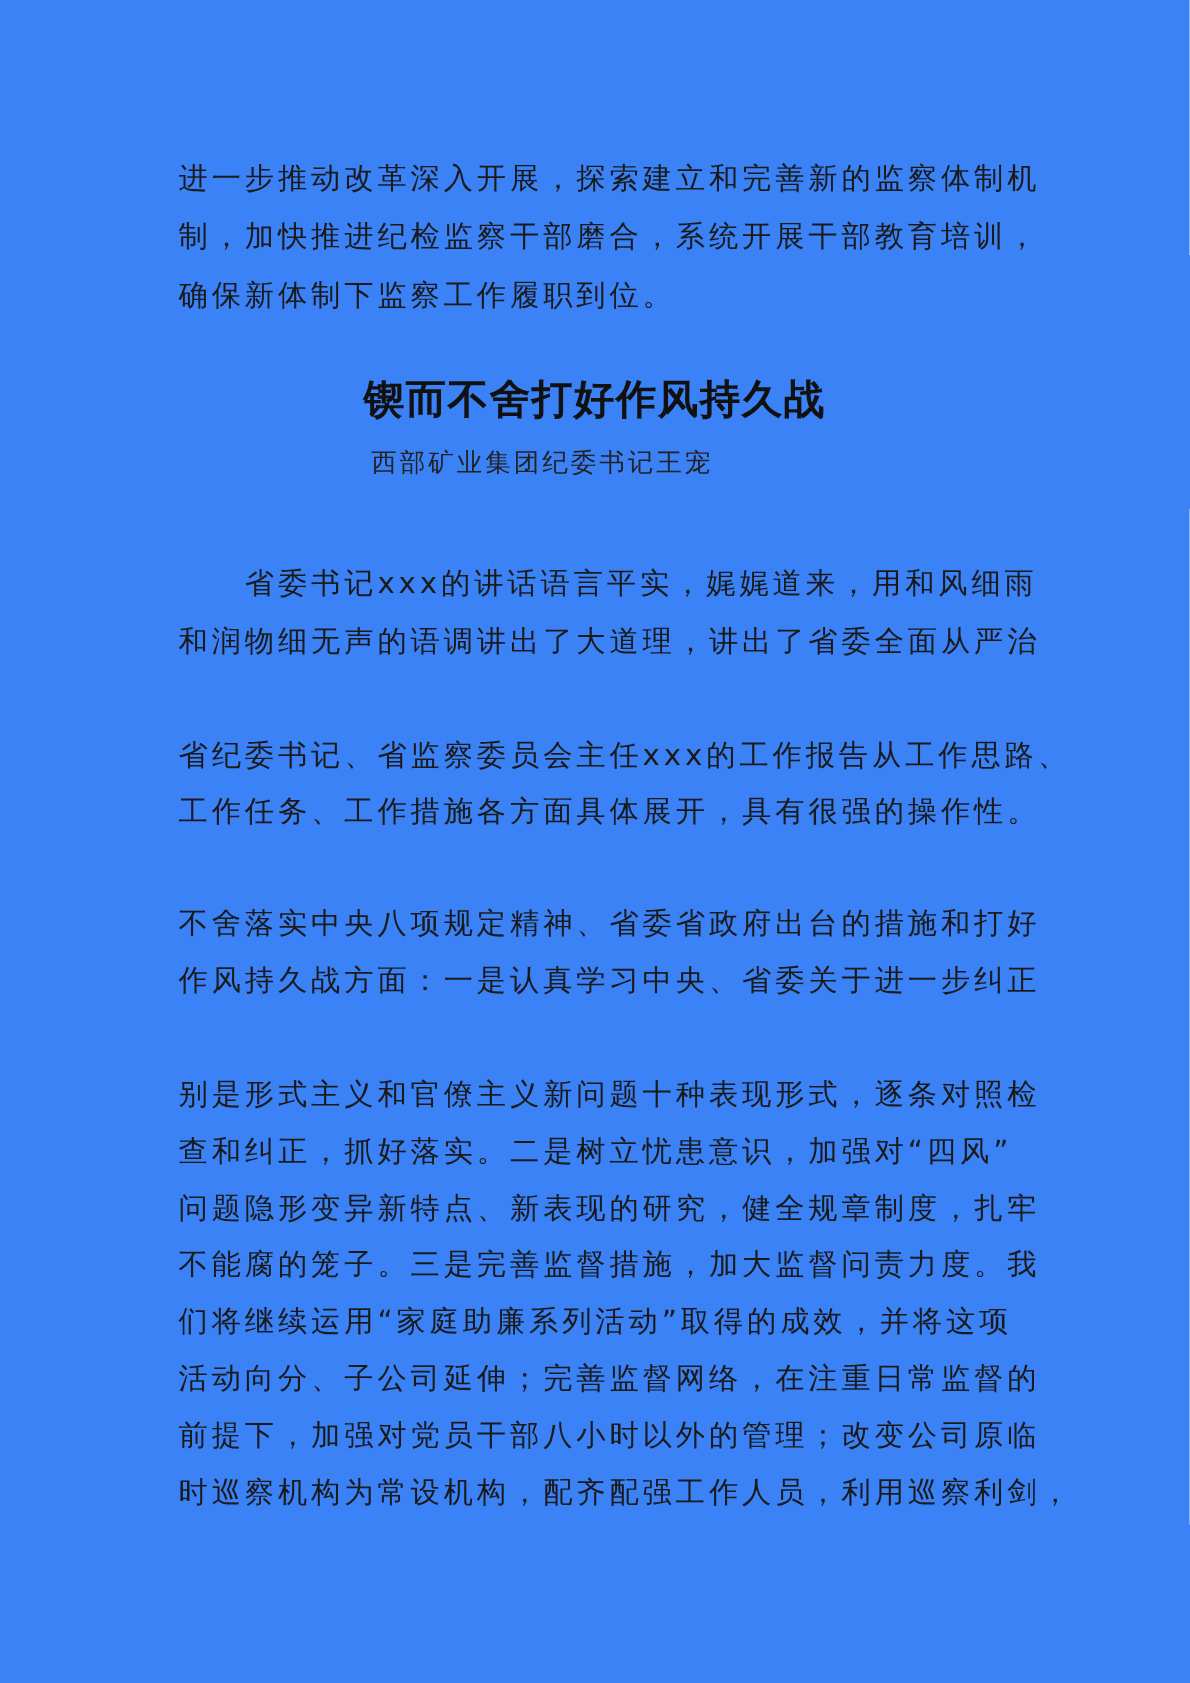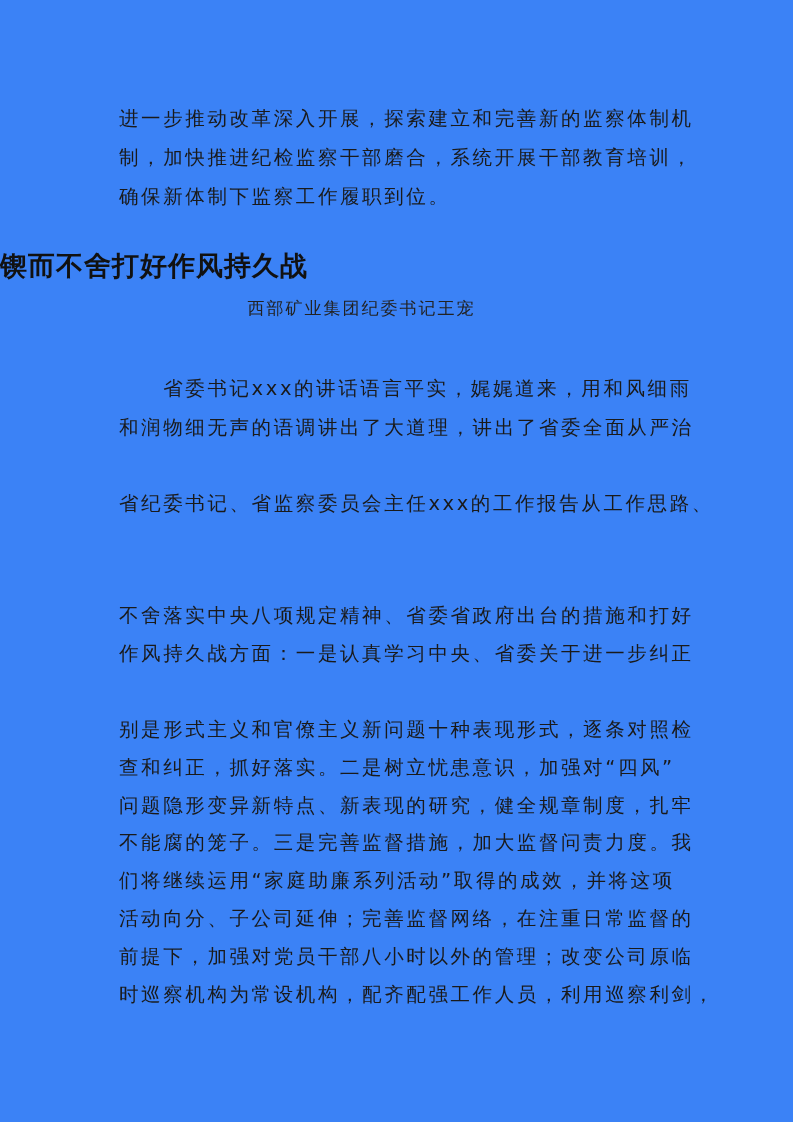--- a/index.html
+++ b/index.html
@@ -12,21 +12,21 @@
     font-family: "DejaVu Sans", sans-serif;
     font-size: 19.5px;
     color: #1a1a1a;
     white-space: nowrap;
     letter-spacing: 2.6px;
     line-height: 26px;
   }
   .title {
     position: absolute;
     left: 0; width: 793px; top: 248px;
-    text-align: left;
+    text-align: center;
     font-family: "DejaVu Sans", sans-serif;
     font-weight: bold;
     font-size: 27px;
     color: #111;
     letter-spacing: 1px;
   }
   .subtitle {
     position: absolute;
     left: 0; width: 723px; top: 297px;
     text-align: center;
@@ -43,20 +43,21 @@
   <div class="line" style="top:106px">进一步推动改革深入开展，探索建立和完善新的监察体制机</div>
   <div class="line" style="top:145px">制，加快推进纪检监察干部磨合，系统开展干部教育培训，</div>
   <div class="line" style="top:184px">确保新体制下监察工作履职到位。</div>
 
   <div class="title">锲而不舍打好作风持久战</div>
   <div class="subtitle">西部矿业集团纪委书记王宠</div>
 
   <div class="line" style="top:376px">　　省委书记xxx的讲话语言平实，娓娓道来，用和风细雨</div>
   <div class="line" style="top:415px">和润物细无声的语调讲出了大道理，讲出了省委全面从严治</div>
   <div class="line" style="top:491px">省纪委书记、省监察委员会主任xxx的工作报告从工作思路、</div>
+  <div class="line" style="top:528px">工作任务、工作措施各方面具体展开，具有很强的操作性。</div>
   <div class="line" style="top:603px">不舍落实中央八项规定精神、省委省政府出台的措施和打好</div>
   <div class="line" style="top:641px">作风持久战方面：一是认真学习中央、省委关于进一步纠正</div>
   <div class="line" style="top:717px">别是形式主义和官僚主义新问题十种表现形式，逐条对照检</div>
   <div class="line" style="top:755px">查和纠正，抓好落实。二是树立忧患意识，加强对“四风”</div>
   <div class="line" style="top:793px">问题隐形变异新特点、新表现的研究，健全规章制度，扎牢</div>
   <div class="line" style="top:830px">不能腐的笼子。三是完善监督措施，加大监督问责力度。我</div>
   <div class="line" style="top:868px">们将继续运用“家庭助廉系列活动”取得的成效，并将这项</div>
   <div class="line" style="top:906px">活动向分、子公司延伸；完善监督网络，在注重日常监督的</div>
   <div class="line" style="top:944px">前提下，加强对党员干部八小时以外的管理；改变公司原临</div>
   <div class="line" style="top:982px">时巡察机构为常设机构，配齐配强工作人员，利用巡察利剑，</div>

